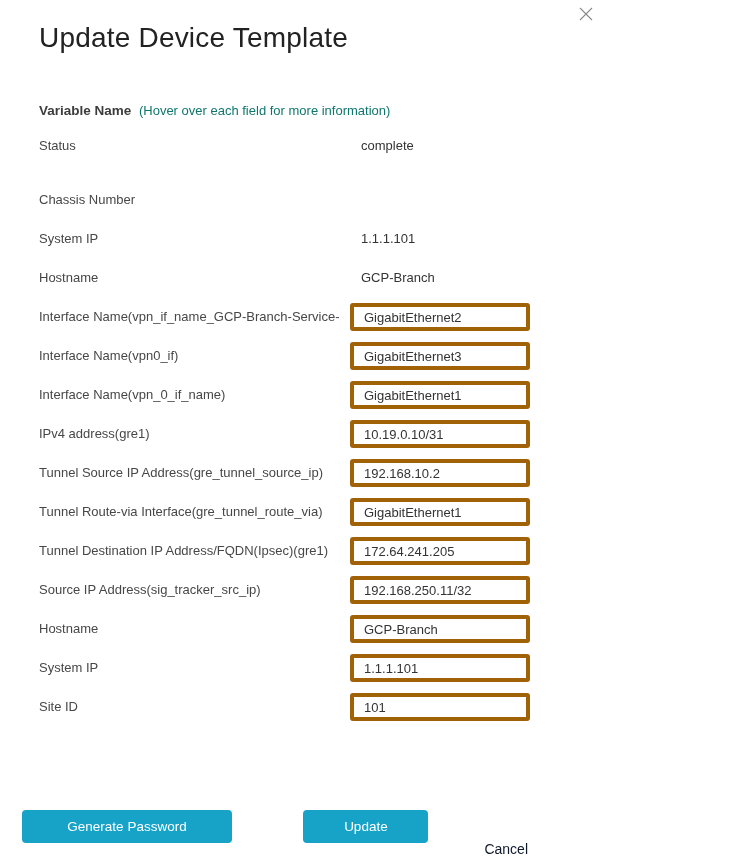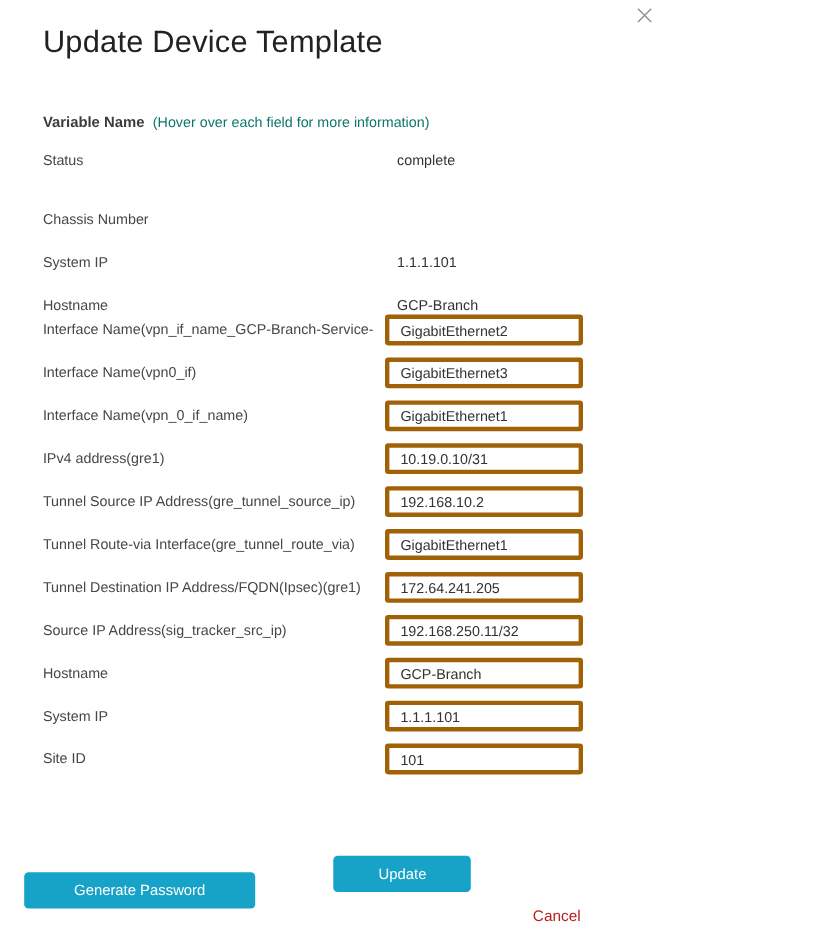--- a/index.html
+++ b/index.html
@@ -54,21 +54,21 @@
     white-space: nowrap;
     overflow: hidden;
   }
   .row-value {
     flex: 1;
     padding-left: 11px;
     font-size: 13px;
     color: #333;
   }
 
-  .irows { }
+  .irows { margin-top: 17px; }
   .irow { display: flex; align-items: center; height: 28px; margin-bottom: 11px; }
   .irow .row-label { line-height: 28px; }
   .row-input {
     flex: 1;
     height: 28px;
     border: 4px solid #a16207;
     border-radius: 3px;
     padding: 0 10px;
     font-family: "Liberation Sans", sans-serif;
     font-size: 13px;
@@ -87,21 +87,21 @@
   .btn {
     border: none;
     border-radius: 4px;
     height: 33px;
     color: #fff;
     font-family: "Liberation Sans", sans-serif;
     font-size: 13.5px;
     cursor: pointer;
   }
   .btn-generate { width: 210px; }
-  .btn-right-group { margin-left: auto; display: flex; gap: 56px; }
+  .btn-right-group { margin-left: auto; display: flex; align-items: center; gap: 56px; }
   .btn-update { width: 125px; }
   .cancel-link {
     font-size: 14px;
     cursor: pointer;
     text-decoration: none;
   }
 </style>
 </head>
 <body>
 
@@ -199,17 +199,17 @@
     <div class="row-label">Site ID</div>
     <input class="row-input" type="text" value="101" style="">
   </div>
 </div>
   </div>
 
   <div class="footer">
     <button class="btn btn-generate" style="background: rgb(23, 162, 200);">Generate Password</button>
     <div class="btn-right-group">
       <button class="btn btn-update" style="background: rgb(23, 162, 200);">Update</button>
-      <a class="cancel-link" style="color: #b91c1c; margin-top: 46px;">Cancel</a>
+      <a class="cancel-link" style="color: #0f172a; margin-top: 46px;">Cancel</a>
     </div>
   </div>
 
 </div>
 
 </body></html>

